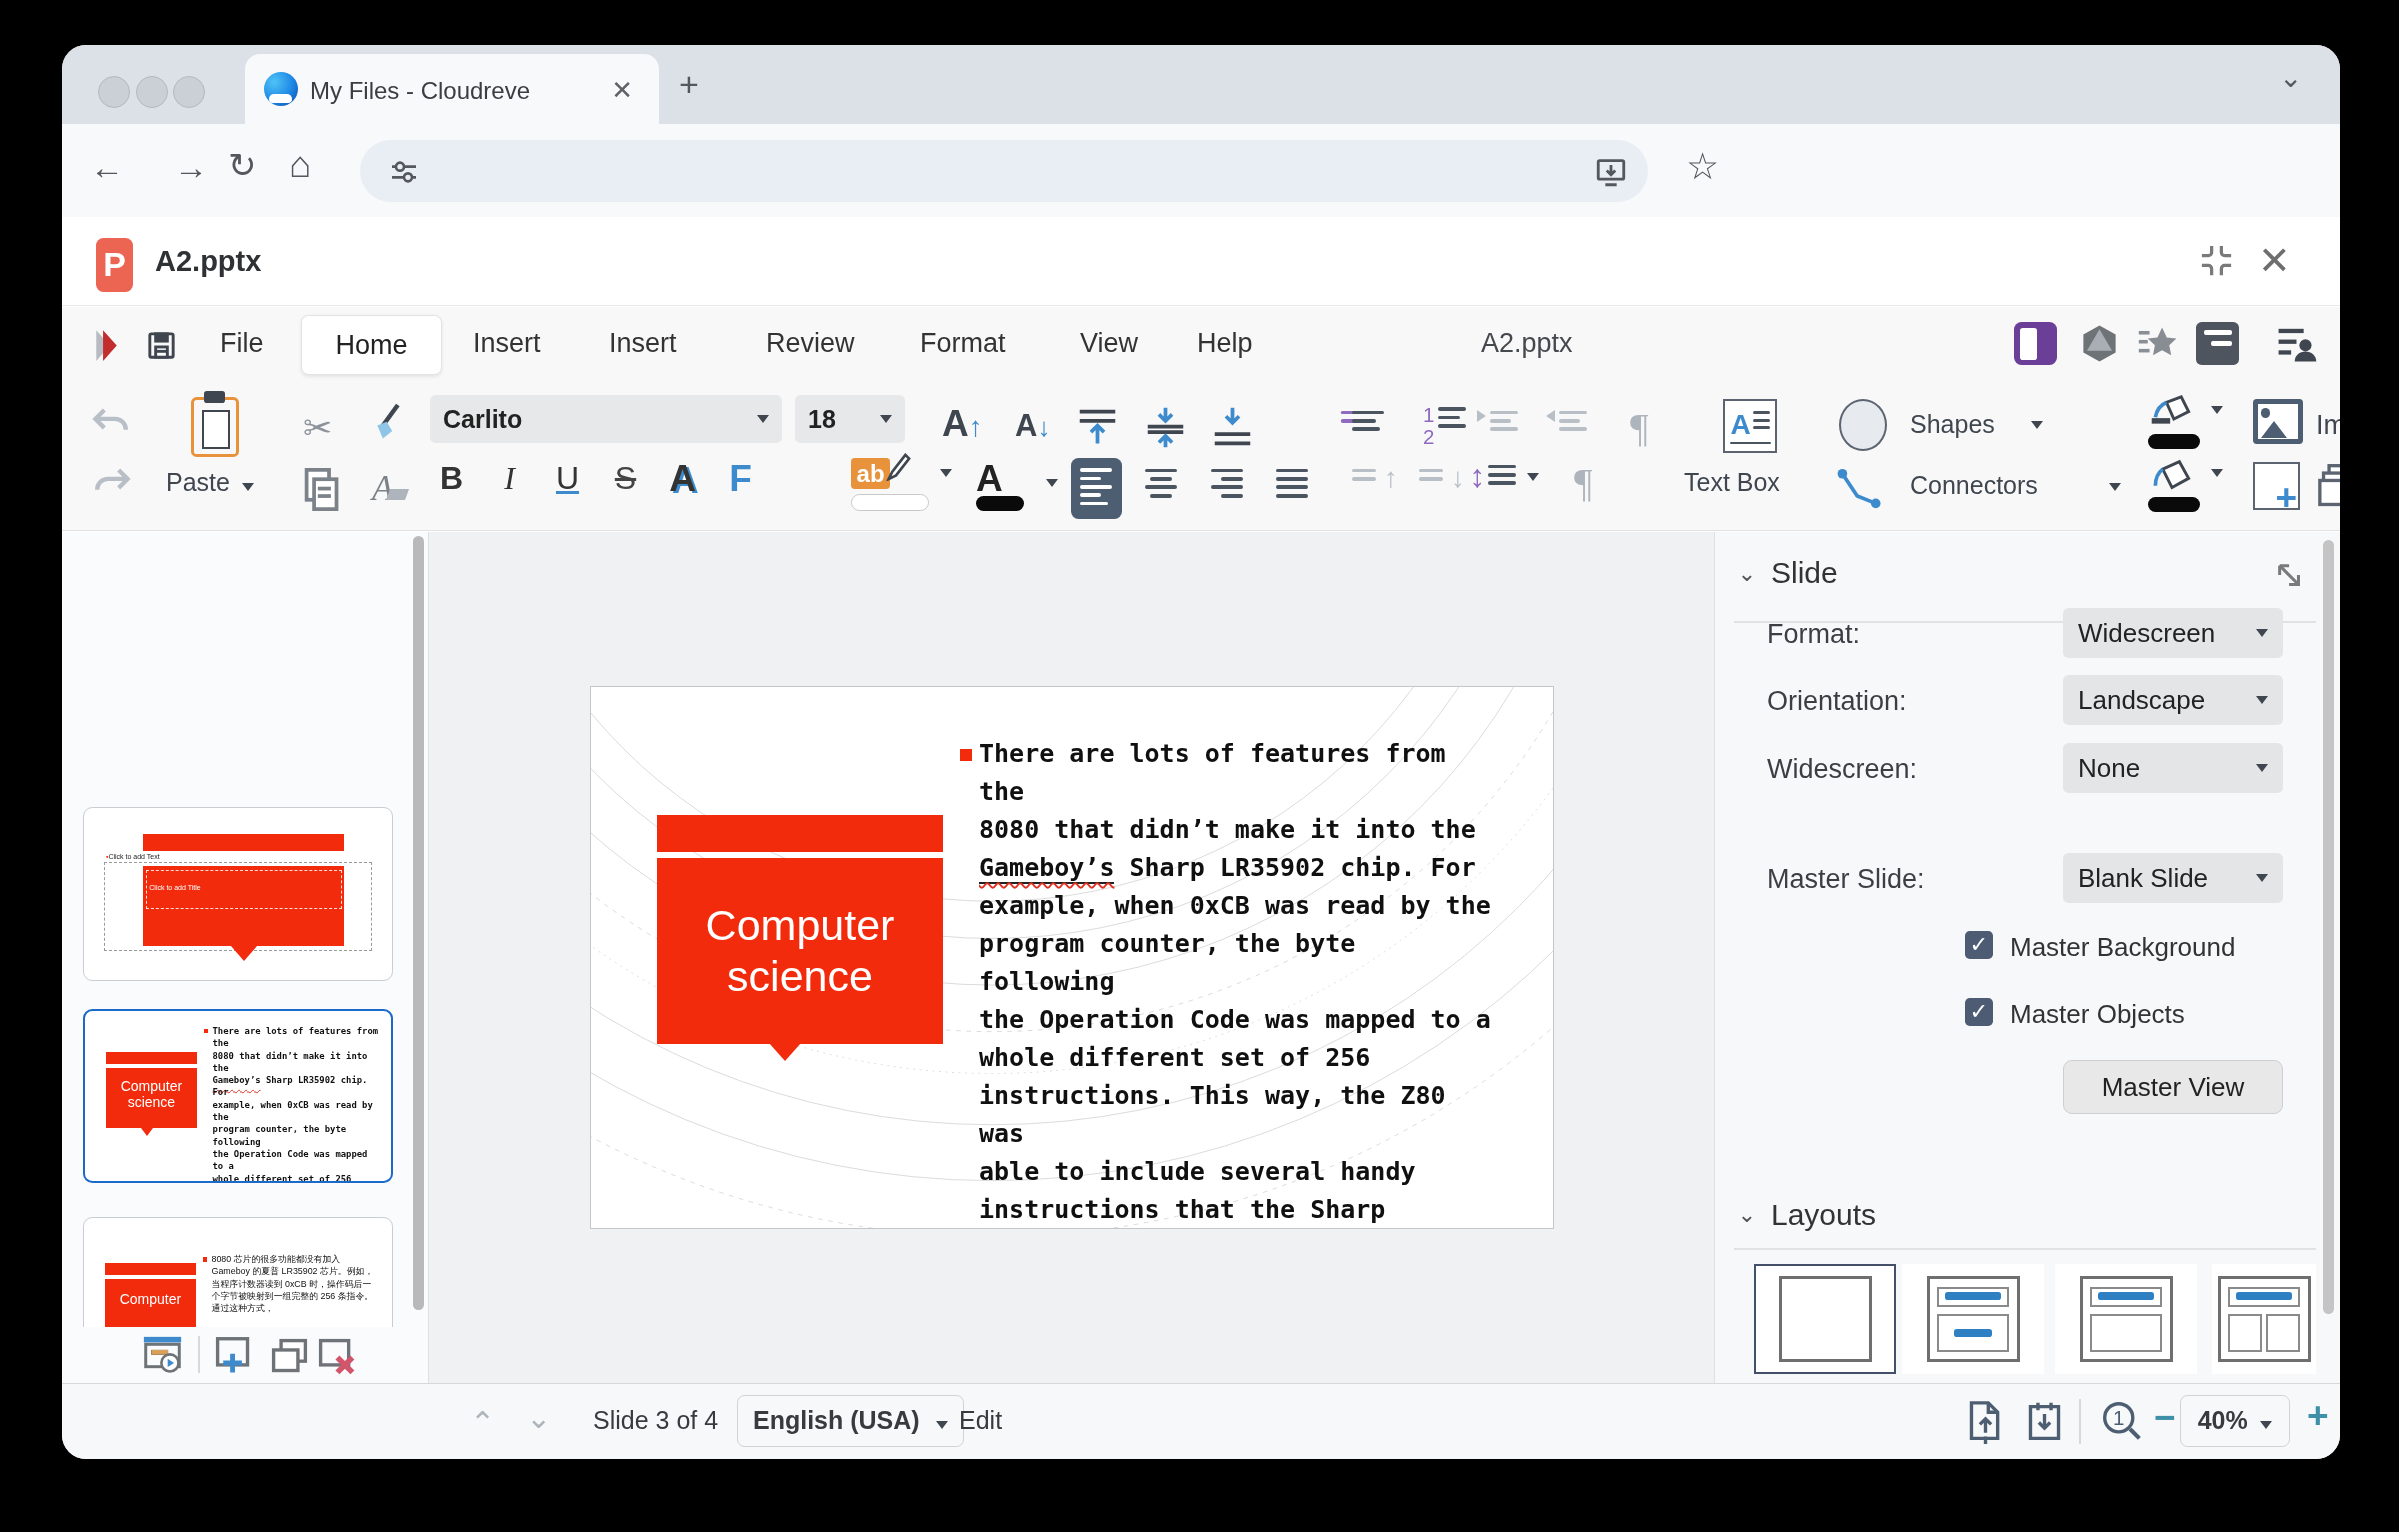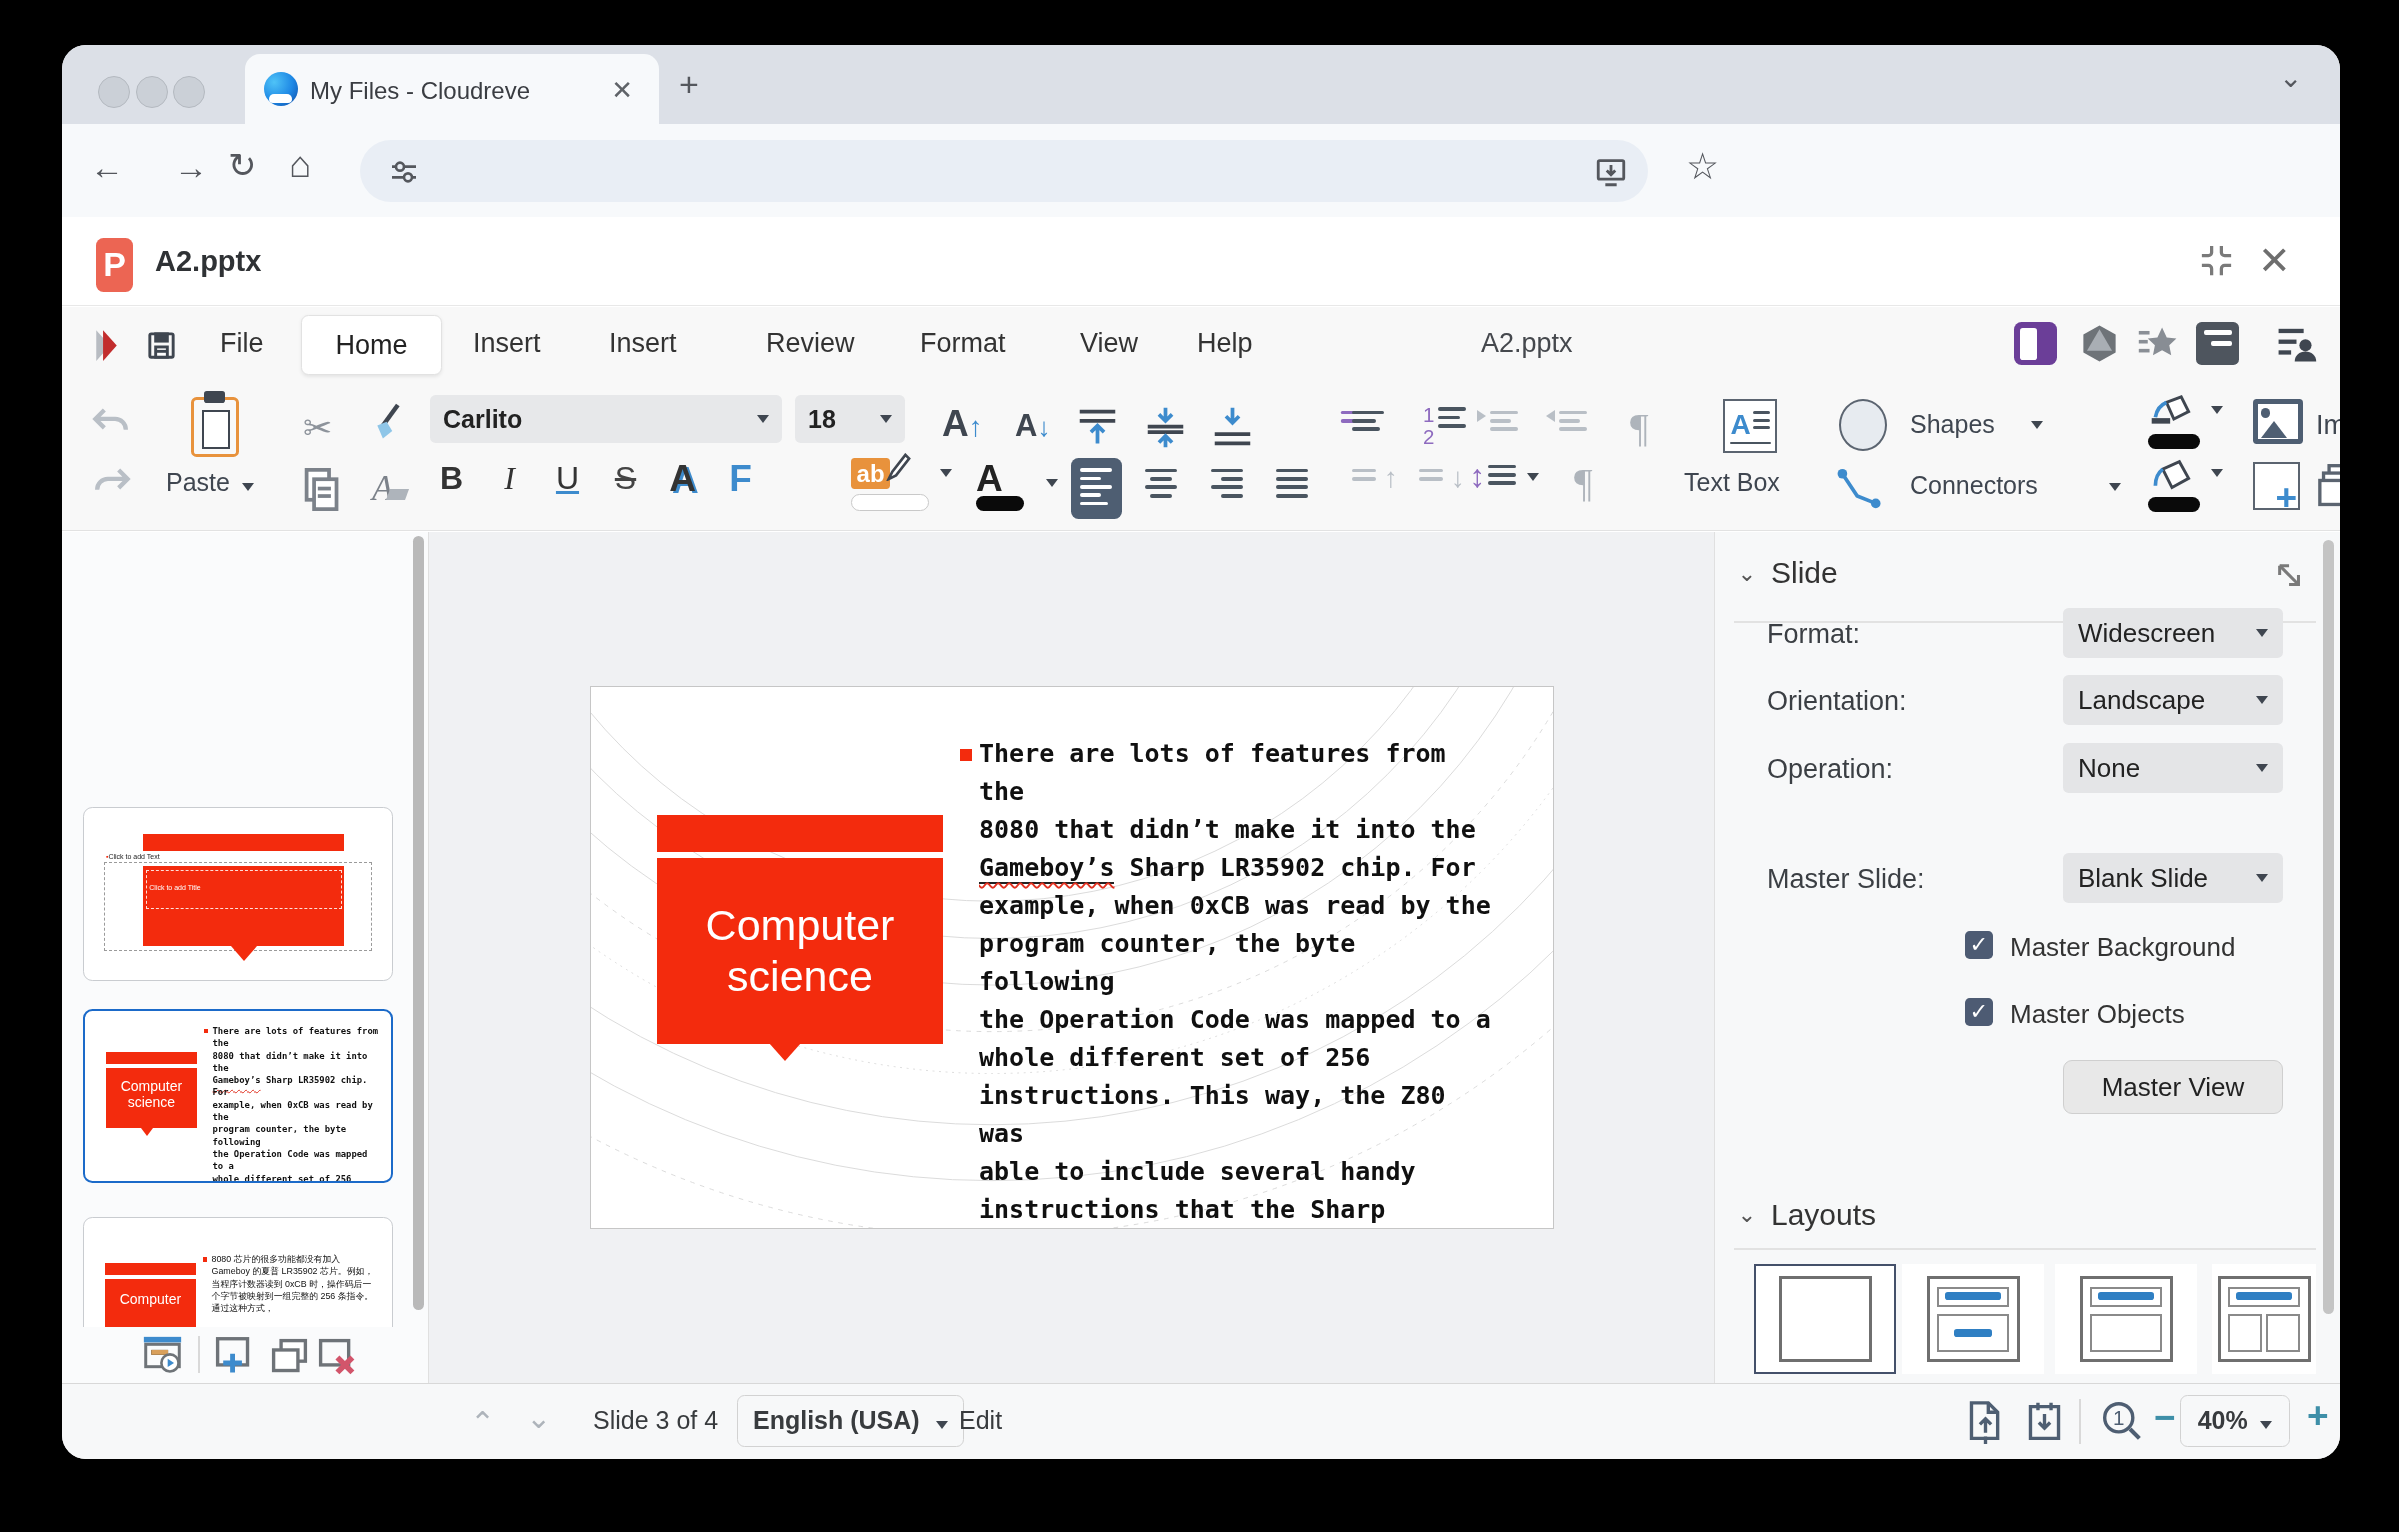--- a/index.html
+++ b/index.html
@@ -523,21 +523,21 @@
           <span>Widescreen</span>
           <span class="caret caretsm"></span>
         </div>
 
       <div class="rp-label" style="top:154px">Orientation:</div>
       <div class="rp-drop" style="top:143px">
           <span>Landscape</span>
           <span class="caret caretsm"></span>
         </div>
 
-      <div class="rp-label" style="top:222px">Operation:</div>
+      <div class="rp-label" style="top:222px">Widescreen:</div>
       <div class="rp-drop" style="top:211px">
           <span>None</span>
           <span class="caret caretsm"></span>
         </div>
 
       <div class="rp-label" style="top:332px">Master Slide:</div>
       <div class="rp-drop" style="top:321px">
           <span>Blank Slide</span>
           <span class="caret caretsm"></span>
         </div>

